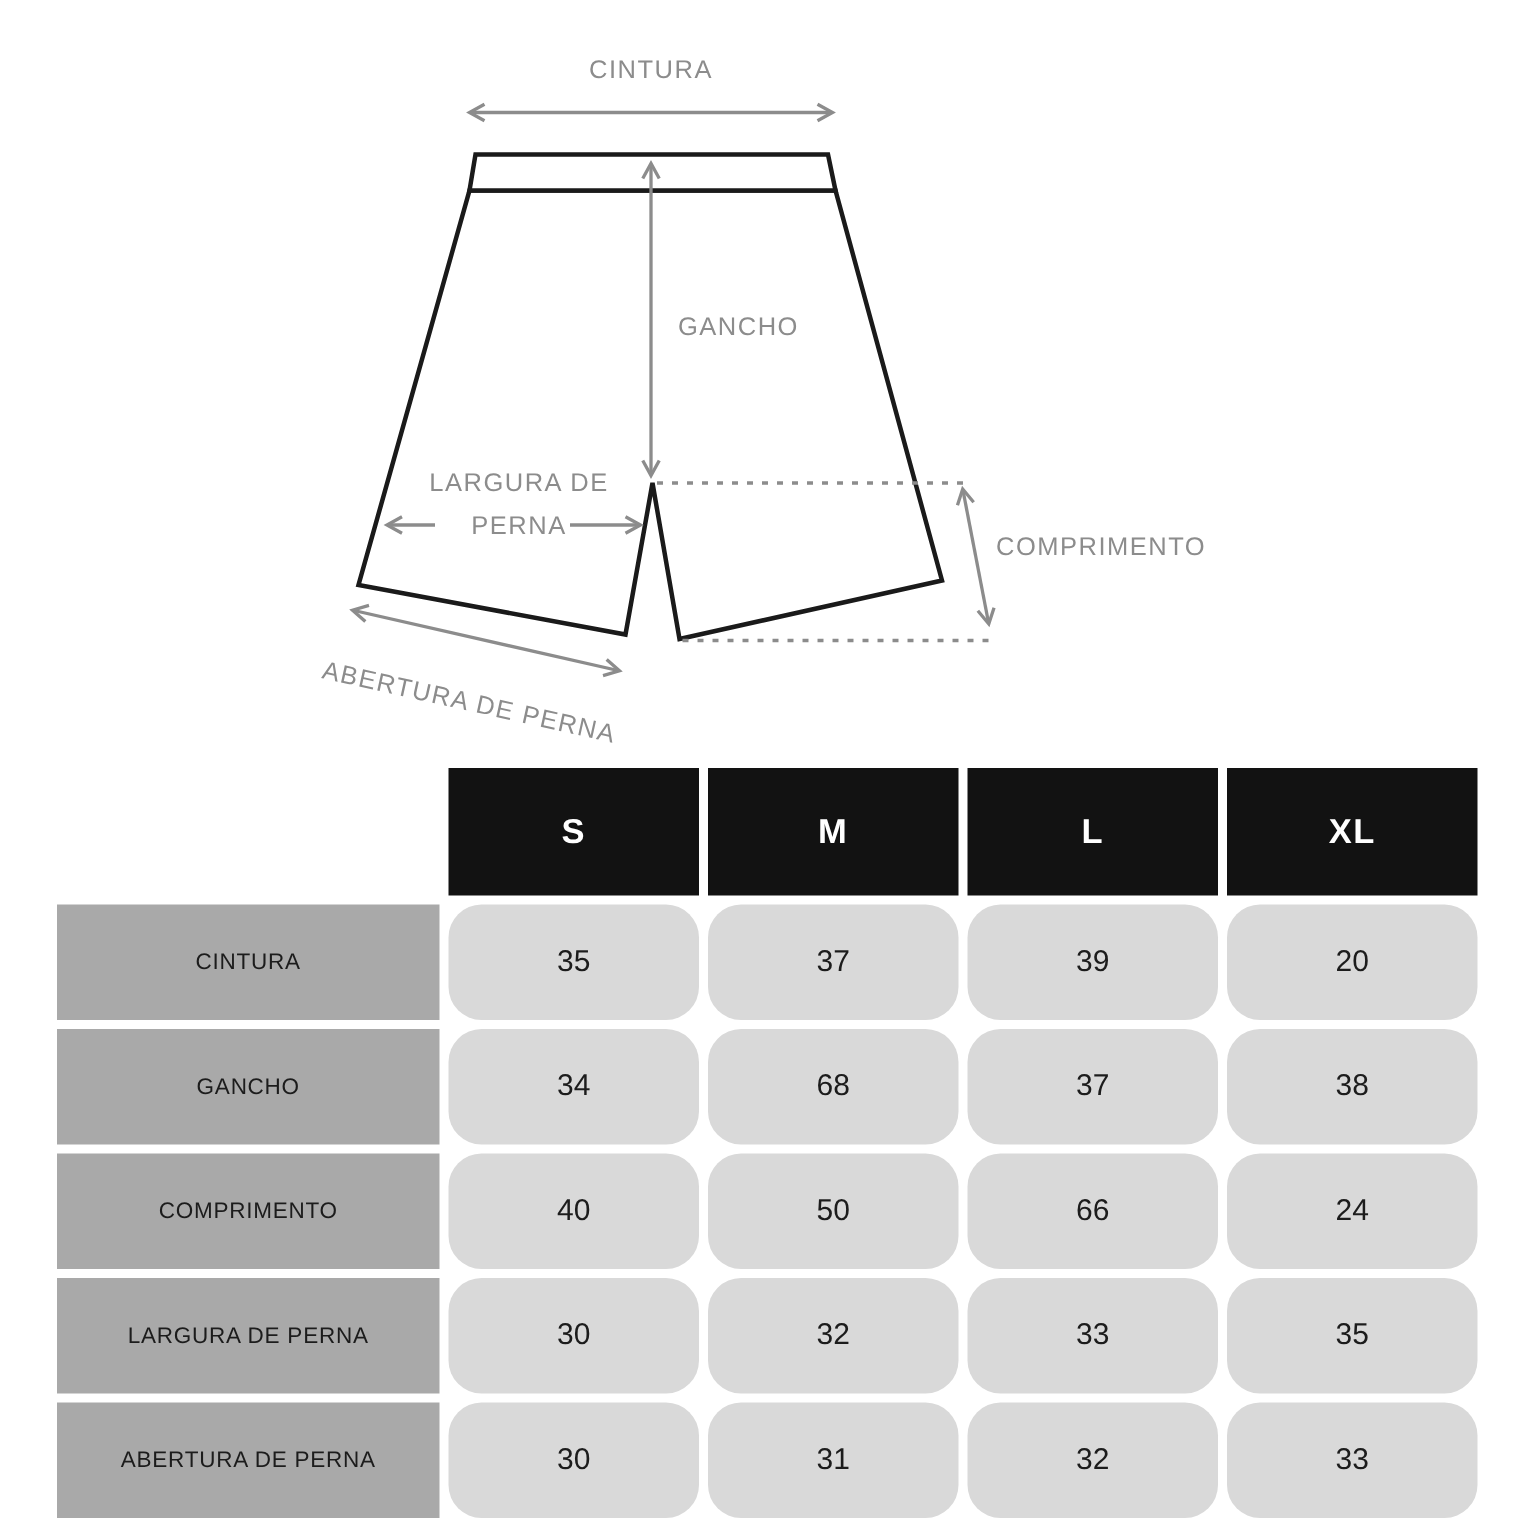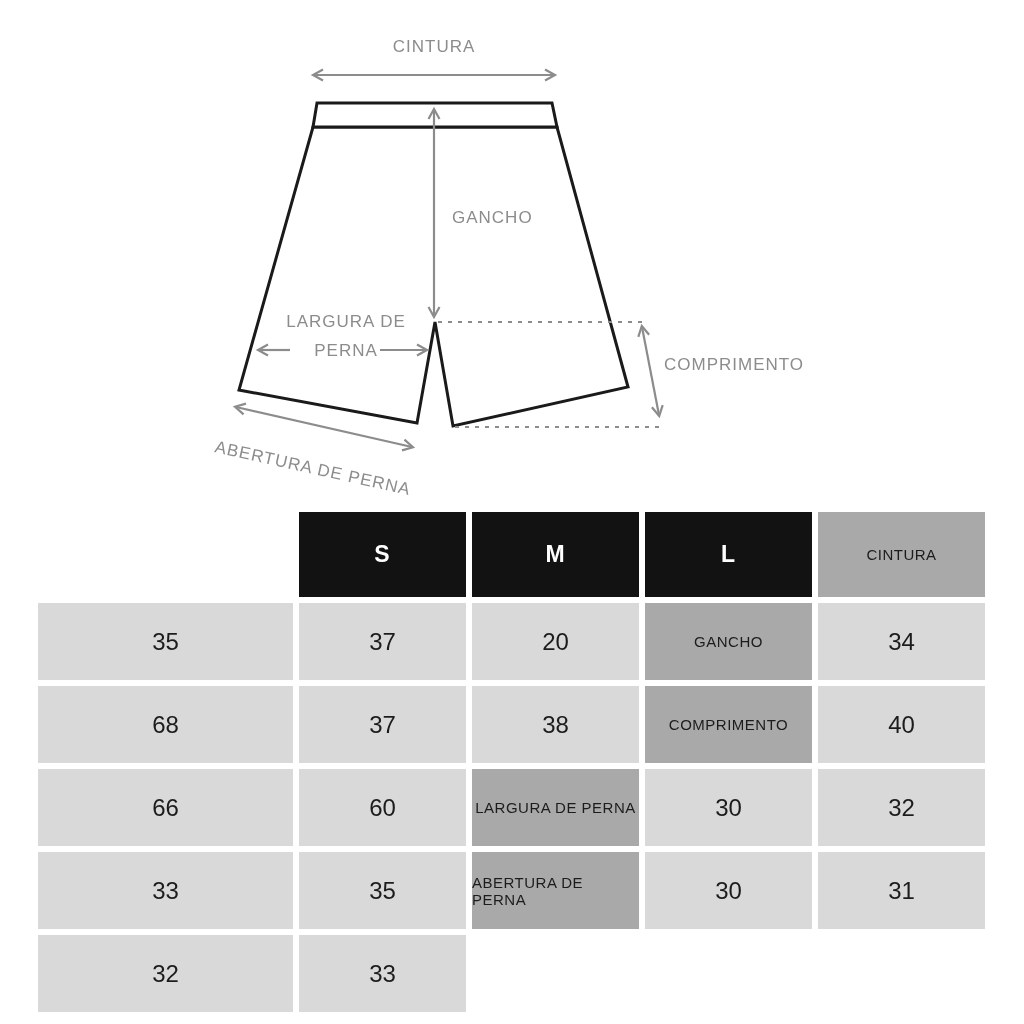--- a/index.html
+++ b/index.html
@@ -41,21 +41,22 @@
   .header-cell{
     background:var(--header-bg);color:var(--header-text);
     font-weight:bold;font-size:23px;letter-spacing:1px;
   }
   .label-cell{
     background:var(--label-cell-bg);color:var(--cell-text);
     font-size:15px;letter-spacing:0.5px;
   }
   .value-cell{
     background:var(--value-cell-bg);color:var(--cell-text);
-    font-size:24px;
+    font-size:20px;
+    border-radius:22px;
   }
 </style>
 </head>
 <body>
 
 <div class="diagram">
   <svg width="1024" height="505" viewBox="0 0 1024 505" xmlns="http://www.w3.org/2000/svg">
     <defs>
       <marker id="arrowEnd" markerWidth="16" markerHeight="16" refX="12" refY="7" orient="auto" markerUnits="userSpaceOnUse">
         <path d="M3,1.5 L13,7 L3,12.5" fill="none" stroke="#8c8c8c" stroke-width="2.2"></path>
@@ -89,36 +90,39 @@
     <text class="diag-label" transform="translate(214,452) rotate(12.5)" x="0" y="0" text-anchor="start">ABERTURA DE PERNA</text>
   </svg>
 </div>
 
 <div class="size-table">
 
   <div class="cell corner-cell"></div>
   <div class="cell header-cell">S</div>
   <div class="cell header-cell">M</div>
   <div class="cell header-cell">L</div>
+  <div class="cell header-cell">XL</div>
 
   <div class="cell label-cell">CINTURA</div>
   <div class="cell value-cell">35</div>
   <div class="cell value-cell">37</div>
+  <div class="cell value-cell">39</div>
   <div class="cell value-cell">20</div>
 
   <div class="cell label-cell">GANCHO</div>
   <div class="cell value-cell">34</div>
   <div class="cell value-cell">68</div>
   <div class="cell value-cell">37</div>
   <div class="cell value-cell">38</div>
 
   <div class="cell label-cell">COMPRIMENTO</div>
   <div class="cell value-cell">40</div>
+  <div class="cell value-cell">50</div>
   <div class="cell value-cell">66</div>
-  <div class="cell value-cell">60</div>
+  <div class="cell value-cell">24</div>
 
   <div class="cell label-cell">LARGURA DE PERNA</div>
   <div class="cell value-cell">30</div>
   <div class="cell value-cell">32</div>
   <div class="cell value-cell">33</div>
   <div class="cell value-cell">35</div>
 
   <div class="cell label-cell">ABERTURA DE PERNA</div>
   <div class="cell value-cell">30</div>
   <div class="cell value-cell">31</div>

